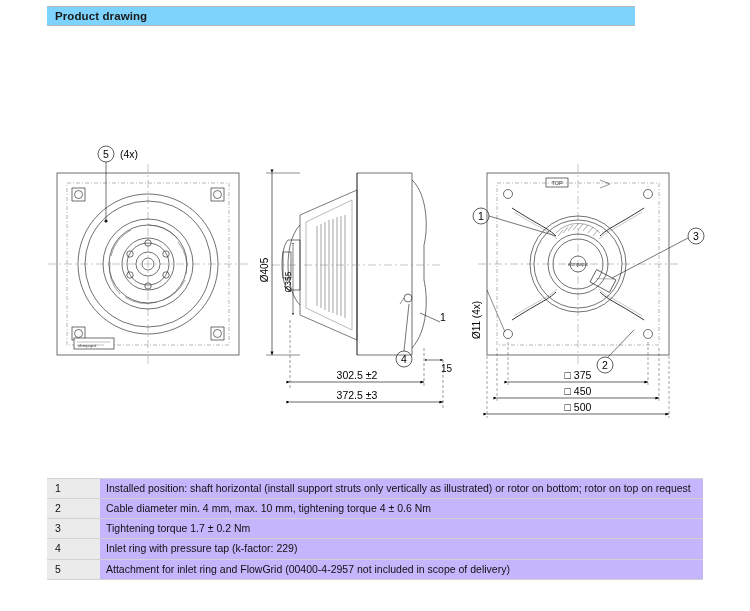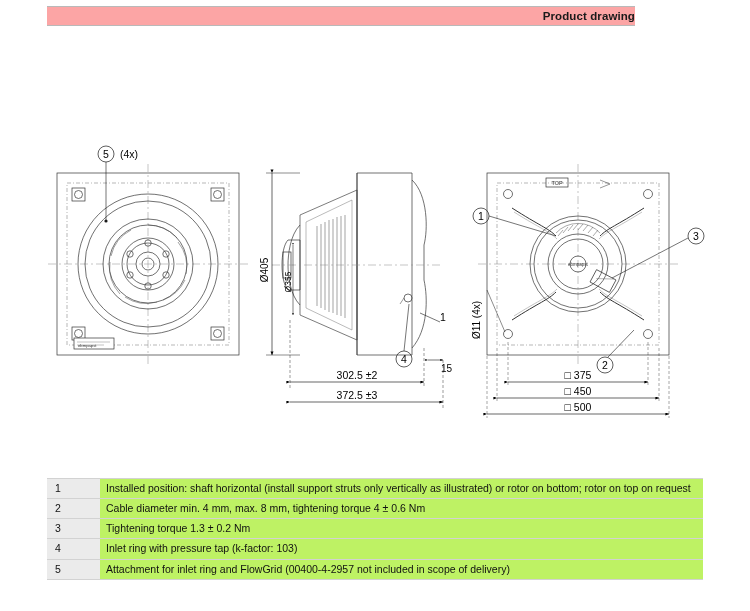--- a/index.html
+++ b/index.html
@@ -17,26 +17,25 @@
     overflow: hidden;
   }
 
   
   .header-bar {
     position: absolute;
     left: 47px;
     top: 6px;
     width: 588px;
     height: 18px;
-    background: #fca5a5;
+    background: #7dd3fc;
     border-top: 1px solid #b9b9b9;
     border-bottom: 1px solid #b9b9b9;
     display: flex;
     align-items: center;
-    justify-content: flex-end;
   }
   .header-title {
     font-size: 11.5px;
     font-weight: bold;
     color: #1a1a1a;
     padding-left: 8px;
     letter-spacing: 0.1px;
   }
 
   
@@ -73,21 +72,21 @@
     width: 40px;
     background: #ebebeb;
     text-align: left;
     padding-left: 8px;
     color: #111;
   }
   .notes-table td.idx.blank {
     background: #ebebeb;
   }
   .notes-table td.txt {
-    background: #bef264;
+    background: #c4b5fd;
     color: #111;
   }
 </style>
 </head>
 <body>
 
 <div class="header-bar">
   <span class="header-title">Product drawing</span>
 </div>
 
@@ -339,28 +338,28 @@
 </div>
 
 <table class="notes-table">
   <tbody>
     <tr>
       <td class="idx">1</td>
       <td class="txt">Installed position: shaft horizontal (install support struts only vertically as illustrated) or rotor on bottom; rotor on top on request</td>
     </tr>
     <tr>
       <td class="idx">2</td>
-      <td class="txt">Cable diameter min. 4 mm, max. 8 mm, tightening torque 4 ± 0.6 Nm</td>
+      <td class="txt">Cable diameter min. 4 mm, max. 10 mm, tightening torque 4 ± 0.6 Nm</td>
     </tr>
     <tr>
       <td class="idx">3</td>
-      <td class="txt">Tightening torque 1.3 ± 0.2 Nm</td>
+      <td class="txt">Tightening torque 1.7 ± 0.2 Nm</td>
     </tr>
     <tr>
       <td class="idx">4</td>
-      <td class="txt">Inlet ring with pressure tap (k-factor: 103)</td>
+      <td class="txt">Inlet ring with pressure tap (k-factor: 229)</td>
     </tr>
     <tr>
       <td class="idx">5</td>
       <td class="txt">Attachment for inlet ring and FlowGrid (00400-4-2957 not included in scope of delivery)</td>
     </tr>
   </tbody>
 </table>
 
 </body></html>

